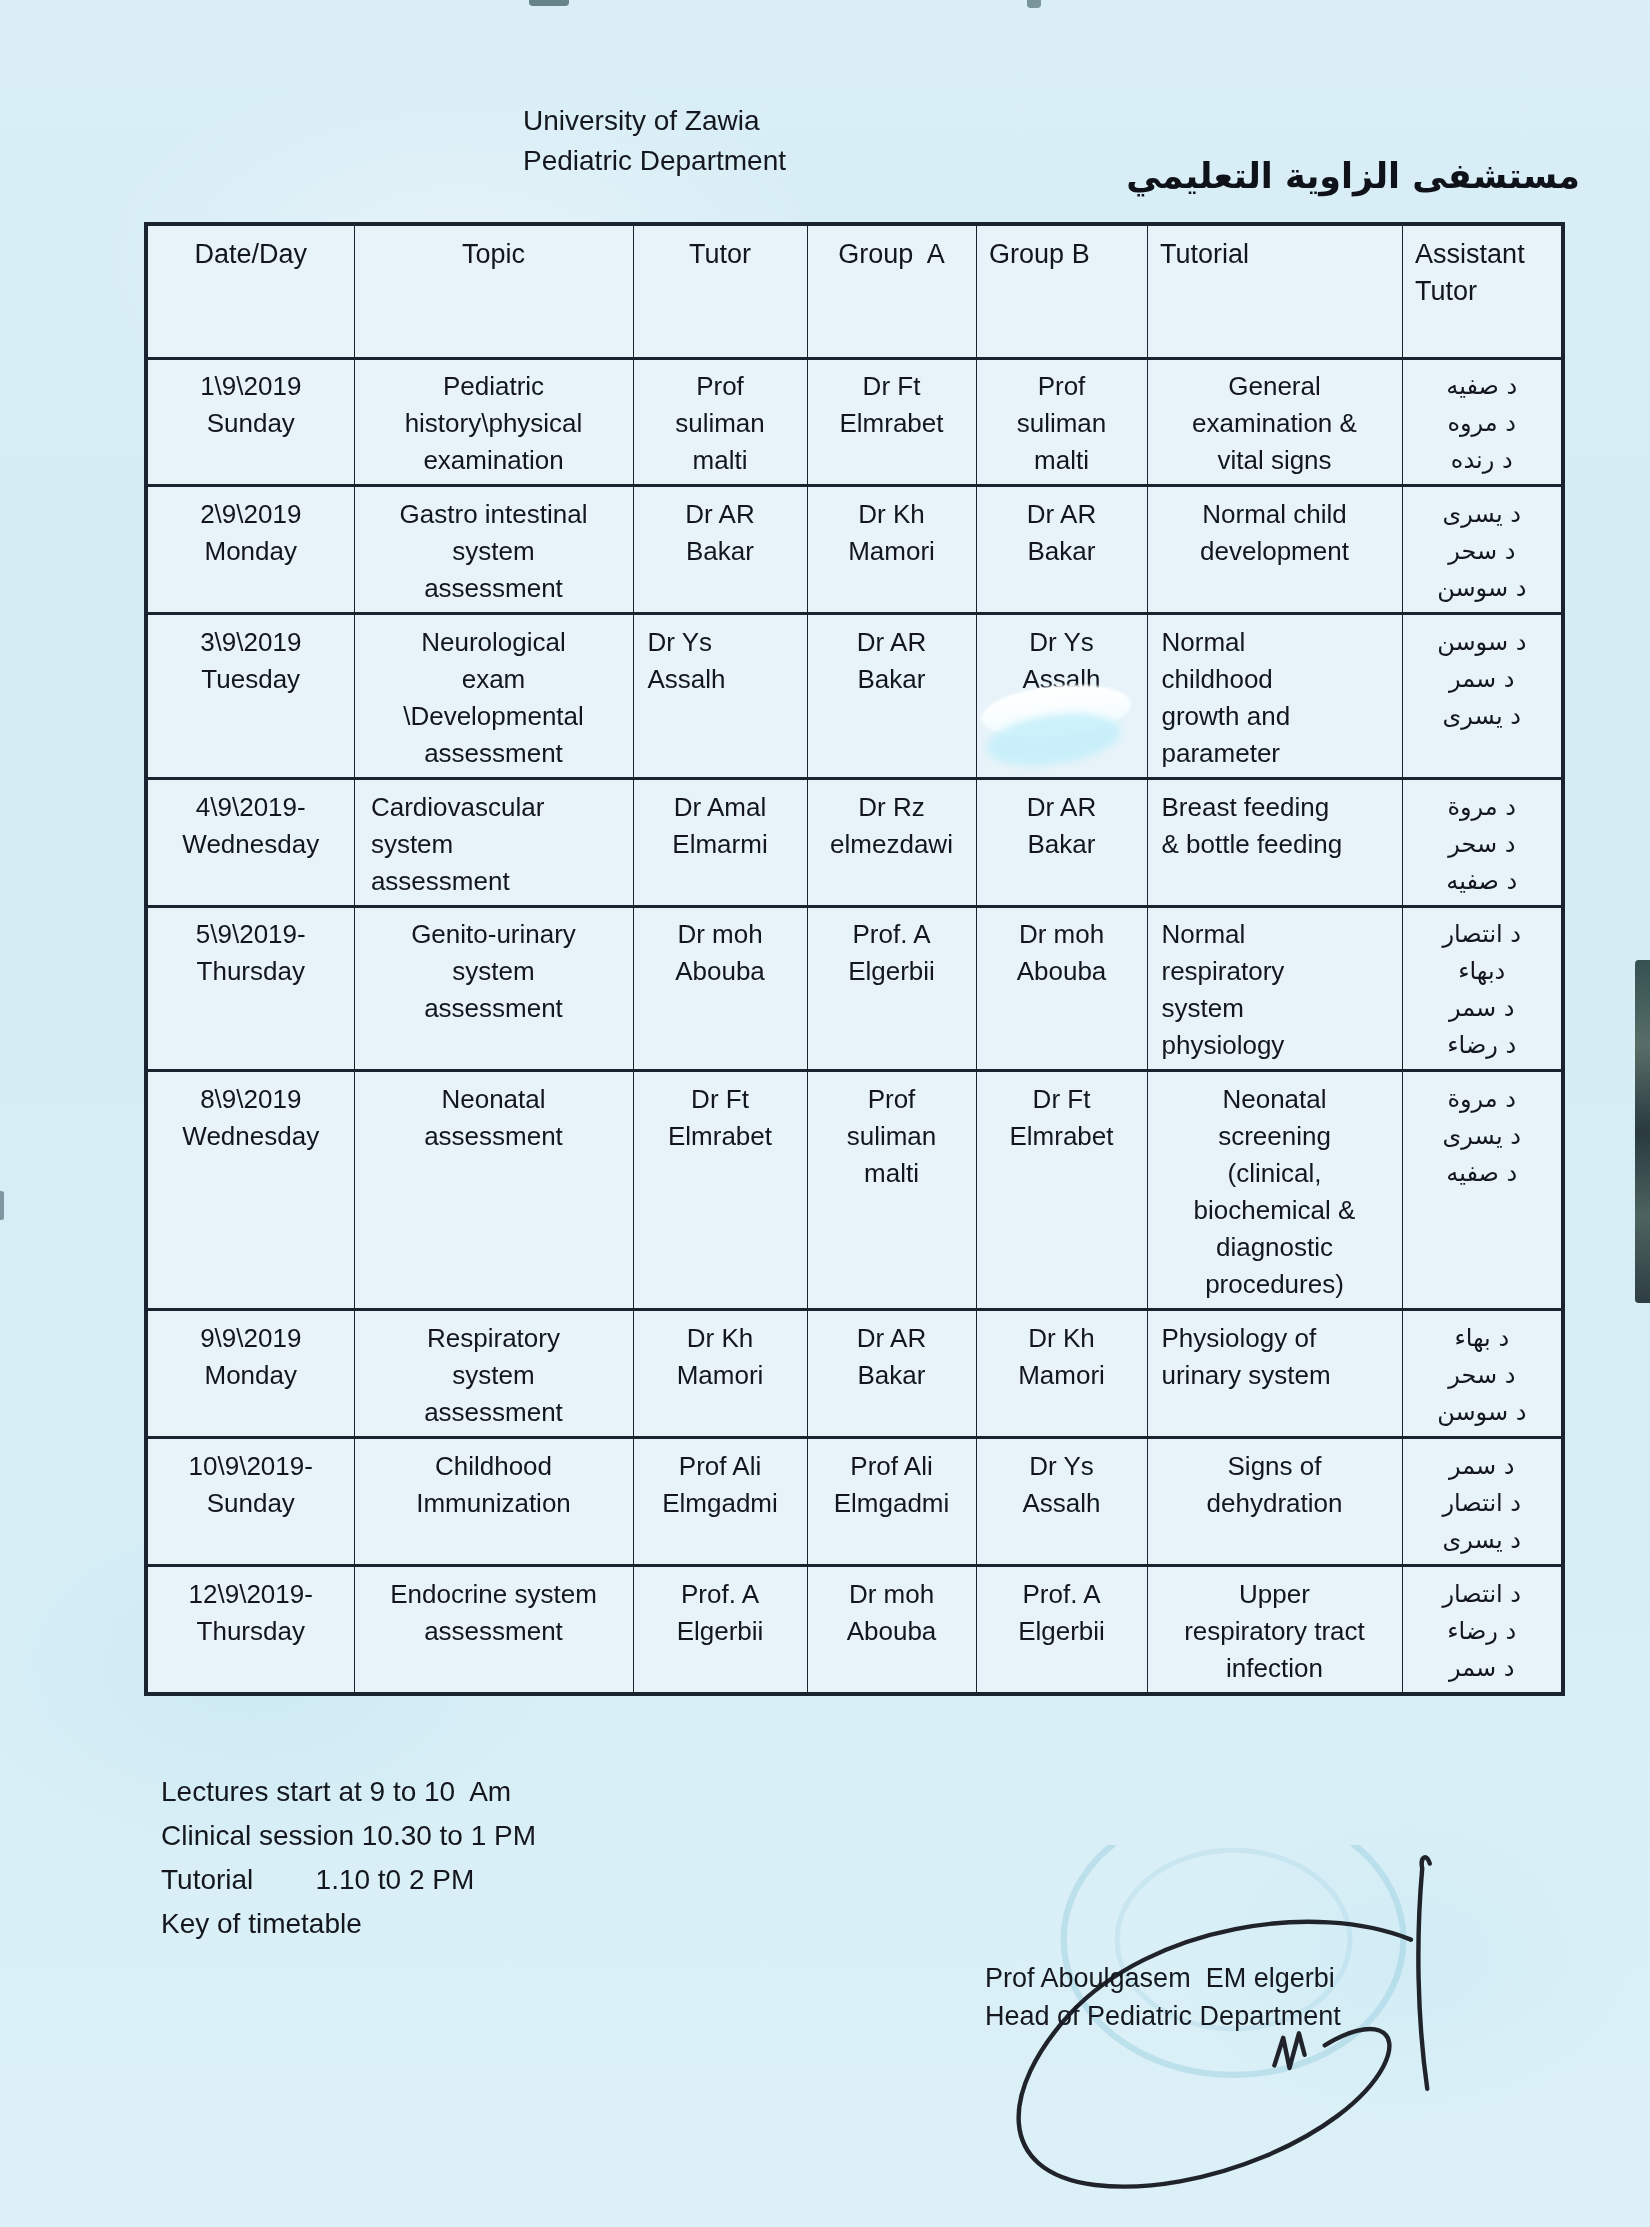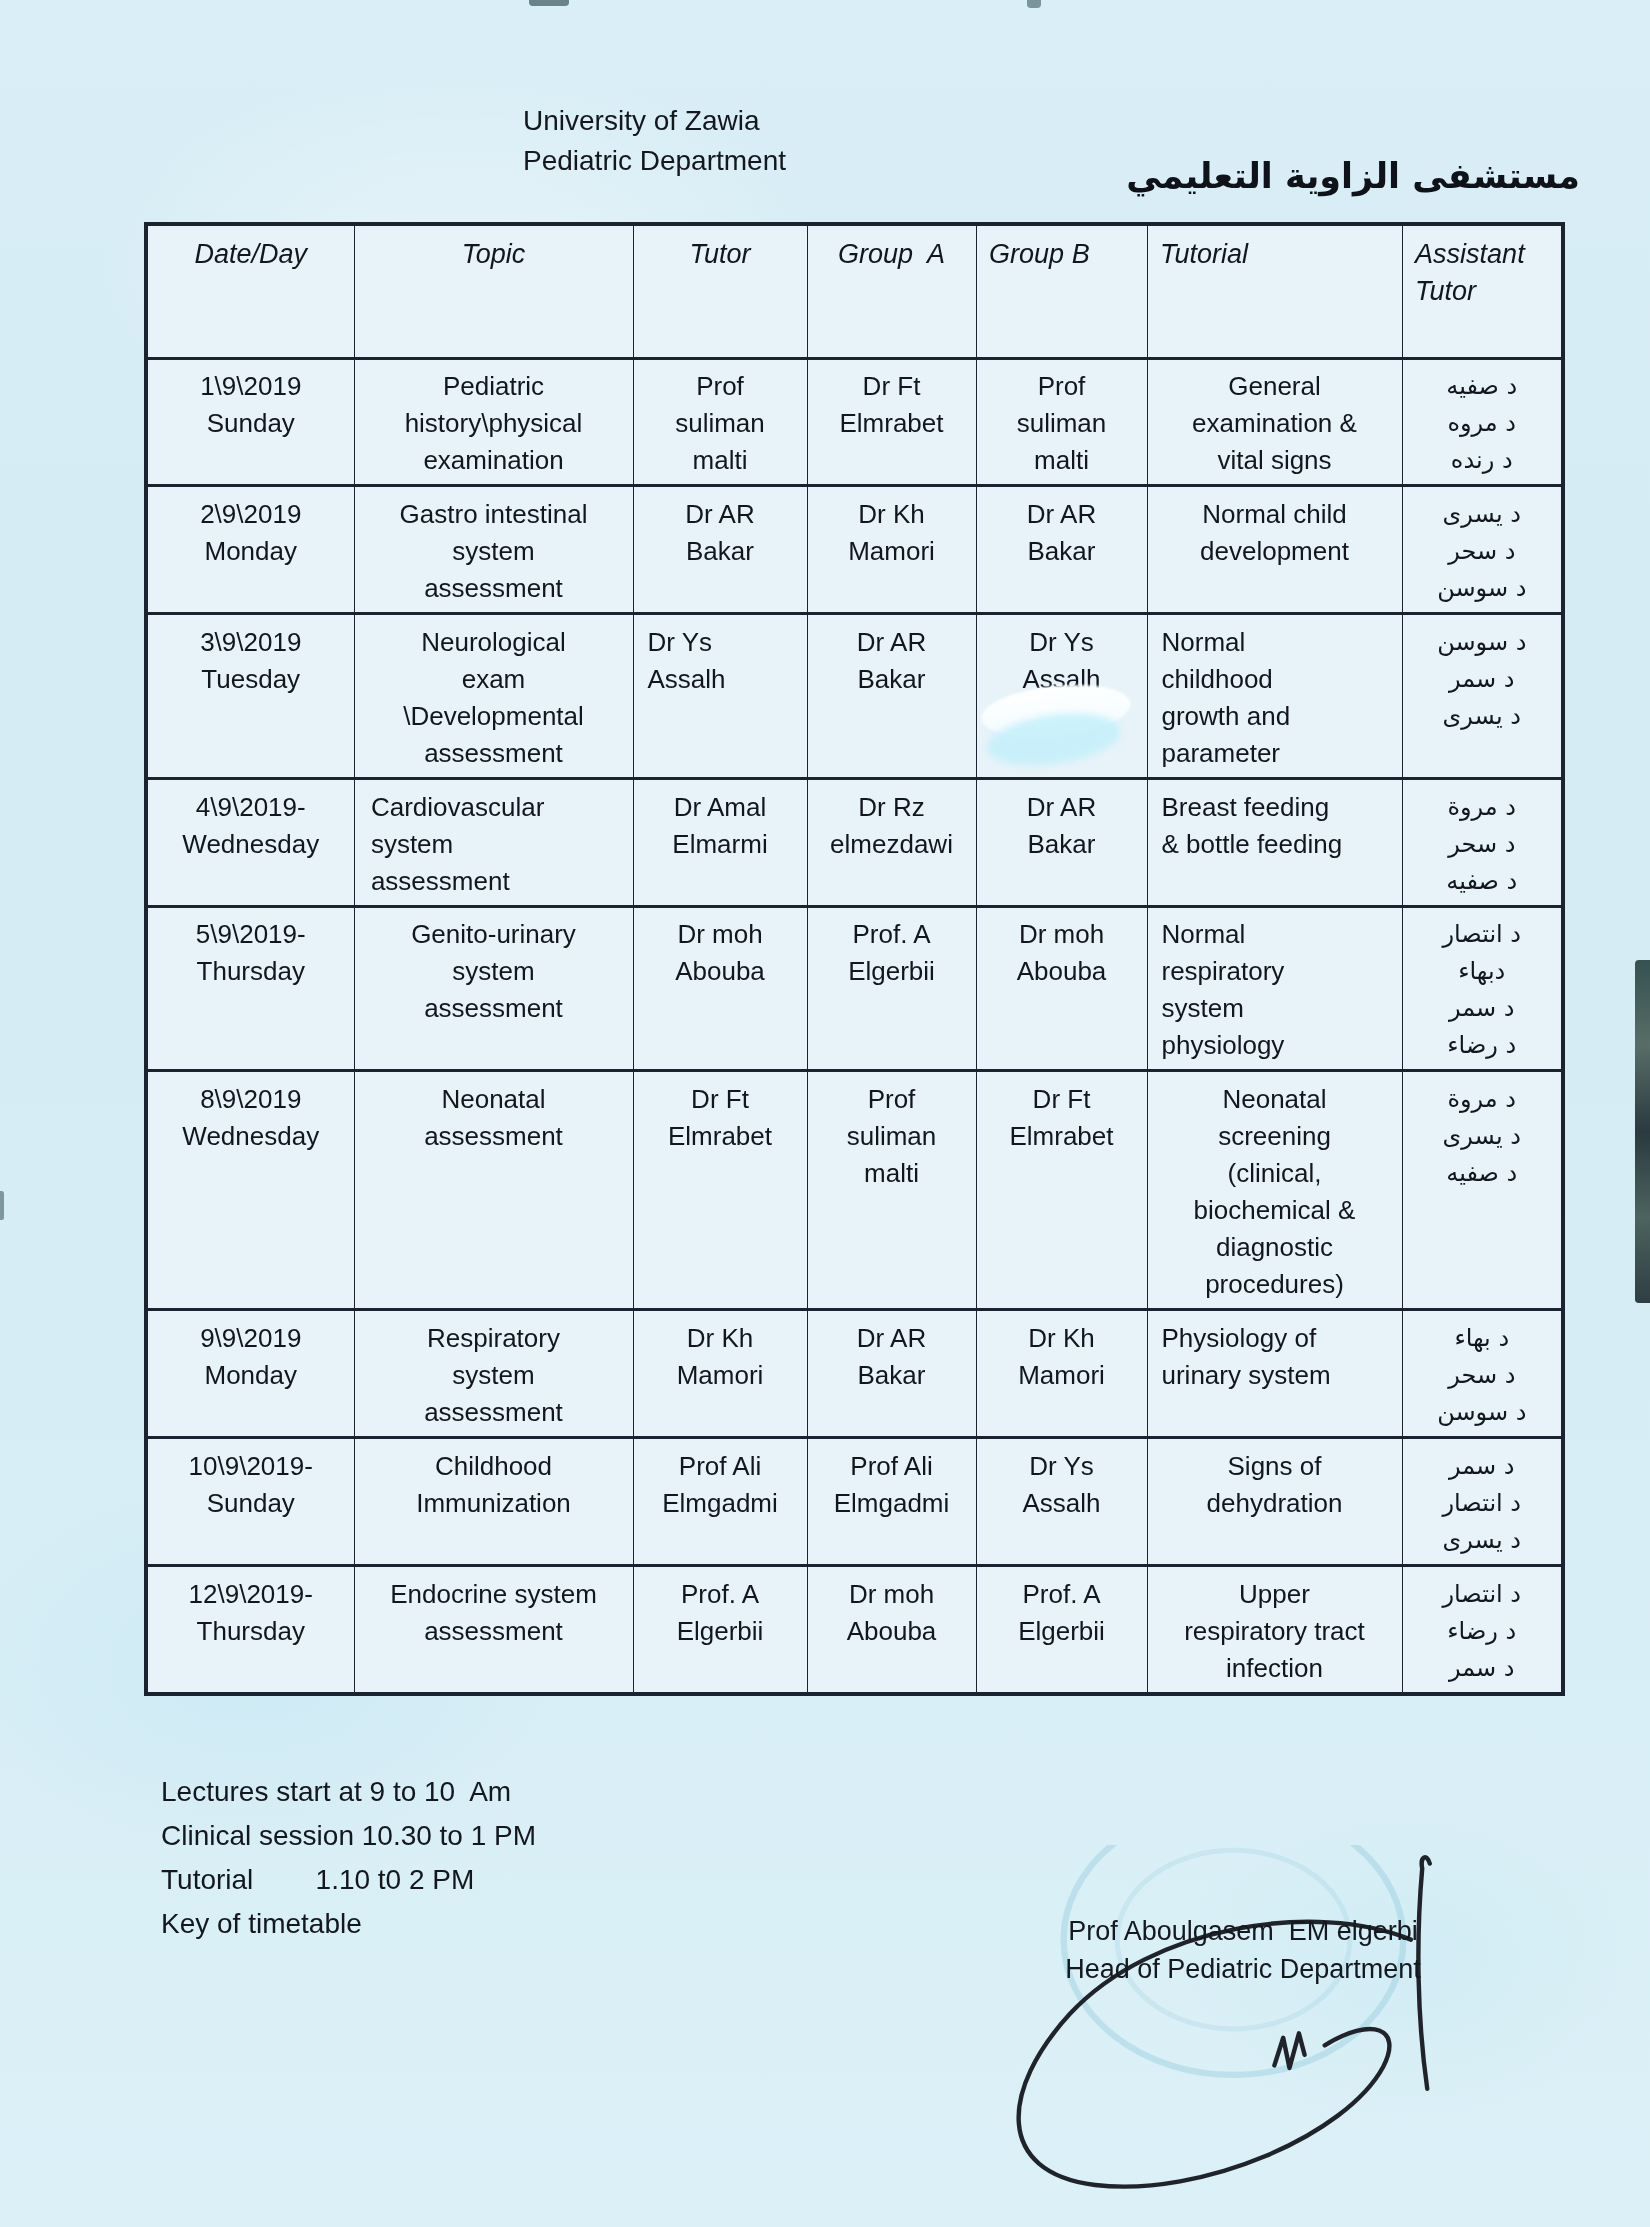--- a/index.html
+++ b/index.html
@@ -39,21 +39,21 @@
   table.tt th,table.tt td{
     border:1.9px solid #1b2330;
     border-top-width:3.1px;border-bottom-width:3.1px;
     vertical-align:top;text-align:center;
     padding:8.8px 5px 5px 5px;
     font-size:26px;line-height:37px;
     white-space:pre-wrap;word-wrap:break-word;
     color:#13161e;
   }
   table.tt th{font-weight:normal;font-size:27px;padding-top:10px;}
-  thead tr{height:134px;font-style:italic;}
+  thead tr{height:134px;}
   tbody tr:nth-child(1){height:116px;}
   tbody tr:nth-child(2){height:120px;}
   tbody tr:nth-child(3){height:157px;}
   tbody tr:nth-child(4){height:126px;}
   tbody tr:nth-child(5){height:161px;}
   tbody tr:nth-child(6){height:236px;}
   tbody tr:nth-child(7){height:120px;}
   tbody tr:nth-child(8){height:120px;}
   tbody tr:nth-child(9){height:120px;}
   tbody tr:nth-child(10){height:120px;margin-top:32px;}
@@ -72,21 +72,21 @@
 
   
   table.tt td:nth-child(7){
     direction:rtl;font-family:"DejaVu Sans",sans-serif;
     font-weight:400;font-size:24px;line-height:37px;
   }
 
   .notes{position:absolute;left:161px;top:1770px;}
   .note-line{font-size:28px;line-height:44px;white-space:pre-wrap;color:#14171d;}
 
-  .sig-text{position:absolute;left:985px;top:1912px;width:516px;text-align:center;}
+  .sig-text{position:absolute;left:985px;top:1959px;width:516px;text-align:left;}
   .sig-name,.sig-title{font-size:27px;line-height:38px;white-space:pre-wrap;color:#15181f;}
 
   .sig-svg{position:absolute;left:963px;top:1845px;width:541px;height:378px;}
 
   
   .whiteout-a{
     position:absolute;left:981px;top:686px;width:150px;height:50px;
     background:linear-gradient(180deg,#ffffff ,#f2fcff);
     border-radius:50%;transform:rotate(-6deg);filter:blur(1.3px);
   }

